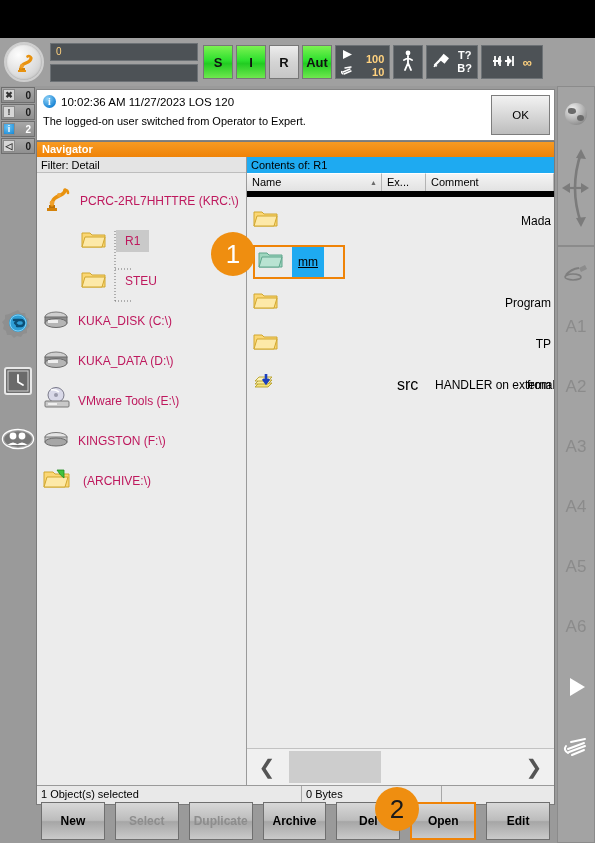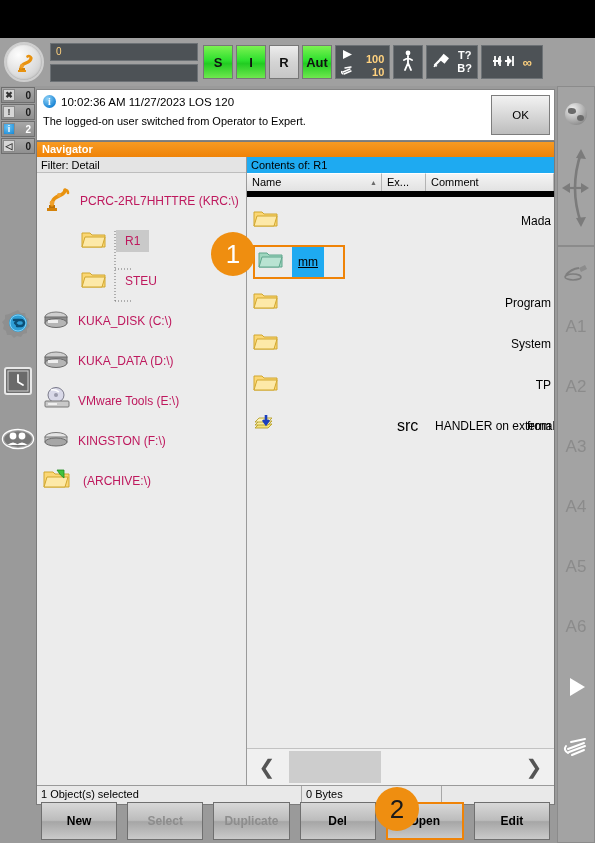--- a/index.html
+++ b/index.html
@@ -785,29 +785,20 @@
           <div class="frow">
             <span>
               <svg width="26" height="21" viewBox="0 0 26 21">
                 <path d="M1 4 h8 l2 2 h13 v12 H1z" fill="#fbd775" stroke="#d1a72f" stroke-width="1"></path>
                 <path d="M1 18 L4 8 h20 l-3 10z" fill="#fde9a8" stroke="#d1a72f" stroke-width="1"></path>
               </svg>
             </span>
             <span class="fname">Program</span>
           </div>
 
-          <div class="frow">
-            <span>
-              <svg width="26" height="21" viewBox="0 0 26 21">
-                <path d="M1 4 h8 l2 2 h13 v12 H1z" fill="#fbd775" stroke="#d1a72f" stroke-width="1"></path>
-                <path d="M1 18 L4 8 h20 l-3 10z" fill="#fde9a8" stroke="#d1a72f" stroke-width="1"></path>
-              </svg>
-            </span>
-            <span class="fname">System</span>
-          </div>
 
           <div class="frow">
             <span>
               <svg width="26" height="21" viewBox="0 0 26 21">
                 <path d="M1 4 h8 l2 2 h13 v12 H1z" fill="#fbd775" stroke="#d1a72f" stroke-width="1"></path>
                 <path d="M1 18 L4 8 h20 l-3 10z" fill="#fde9a8" stroke="#d1a72f" stroke-width="1"></path>
               </svg>
             </span>
             <span class="fname">TP</span>
           </div>
@@ -842,20 +833,21 @@
       <div class="sl-1">1 Object(s) selected</div>
       <div class="sl-2">0 Bytes</div>
       <div class="sl-3"></div>
     </div>
   </div>
 
   <div class="btnbar">
     <div class="kbtn">New</div>
     <div class="kbtn disabled">Select</div>
     <div class="kbtn disabled">Duplicate</div>
+    <div class="kbtn">Archive</div>
     <div class="kbtn">Del</div>
     <div class="kbtn hl">Open</div>
     <div class="kbtn">Edit</div>
   </div>
 
   <div class="leftbar">
 
     <div class="msgcounter">
       <span class="mc-icon">✖</span>
       <span class="mc-num">0</span>

